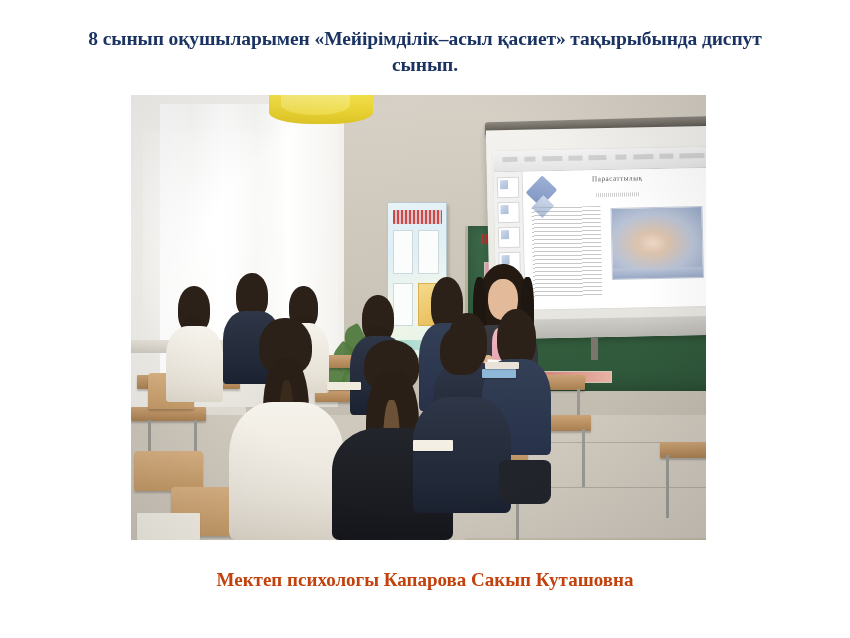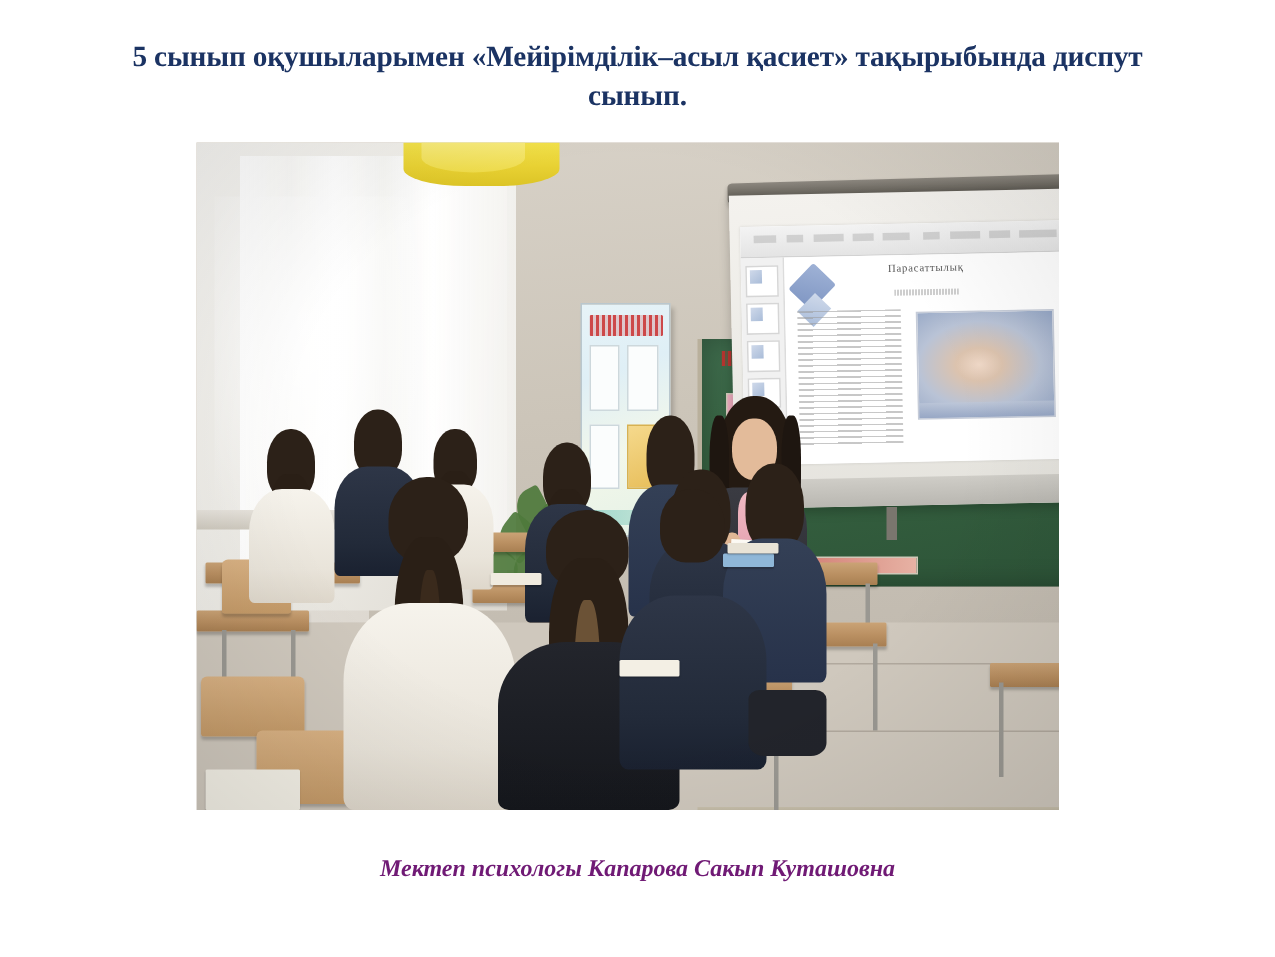--- a/index.html
+++ b/index.html
@@ -31,26 +31,25 @@
     letter-spacing: -0.1px;
   }
 
   
   .slide-caption {
     position: absolute;
     left: 60px;
     top: 568px;
     width: 730px;
     text-align: center;
-    color: #701a75;
+    color: #c2410c;
     font-family: "Liberation Serif", "DejaVu Serif", serif;
     font-weight: bold;
-    font-size: 16px;
+    font-size: 19px;
     line-height: 24px;
-    font-style: italic;
   }
 
   
   .photo {
     position: absolute;
     left: 131px;
     top: 95px;
     width: 575px;
     height: 445px;
     overflow: hidden;
@@ -348,21 +347,21 @@
   .photo-vignette {
     position: absolute; inset: 0;
     background: radial-gradient(ellipse at 50% 45%, rgba(0,0,0,0) 55%, rgba(0,0,0,.10) 100%);
     pointer-events: none;
   }
 </style>
 </head>
 <body>
 
 <div class="slide-title">
-  <span>5 сынып оқушыларымен «Мейірімділік–асыл қасиет» тақырыбында</span>
+  <span>8 сынып оқушыларымен «Мейірімділік–асыл қасиет» тақырыбында</span>
   <span>диспут сынып.</span>
 </div>
 
 <div class="photo" aria-label="Classroom with students seated at desks facing a teacher presenting beside a projector screen">
 
   <div class="wall-back"></div>
   <div class="wall-left"></div>
 
   <div class="window-wall"></div>
   <div class="curtain"></div>

